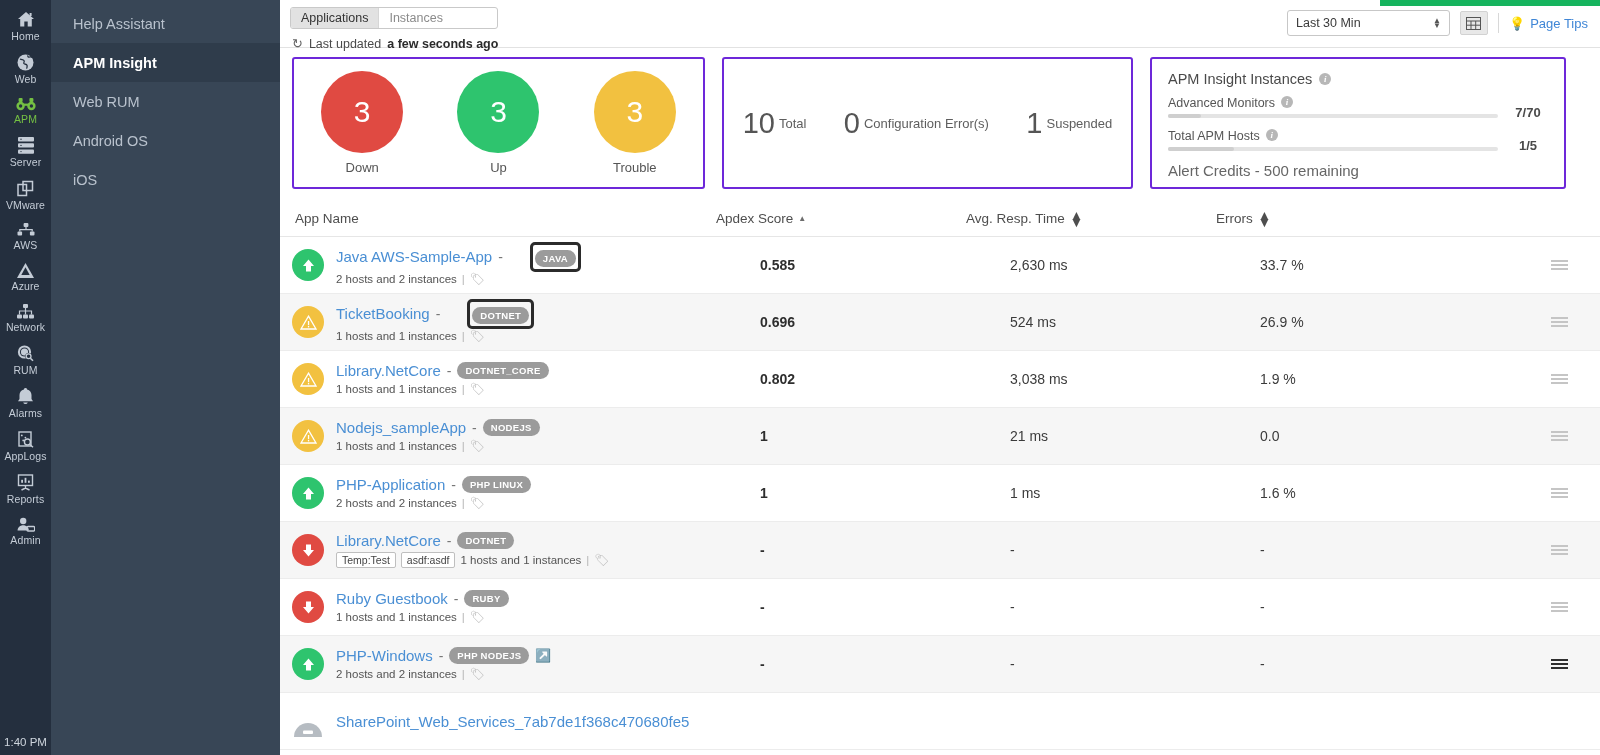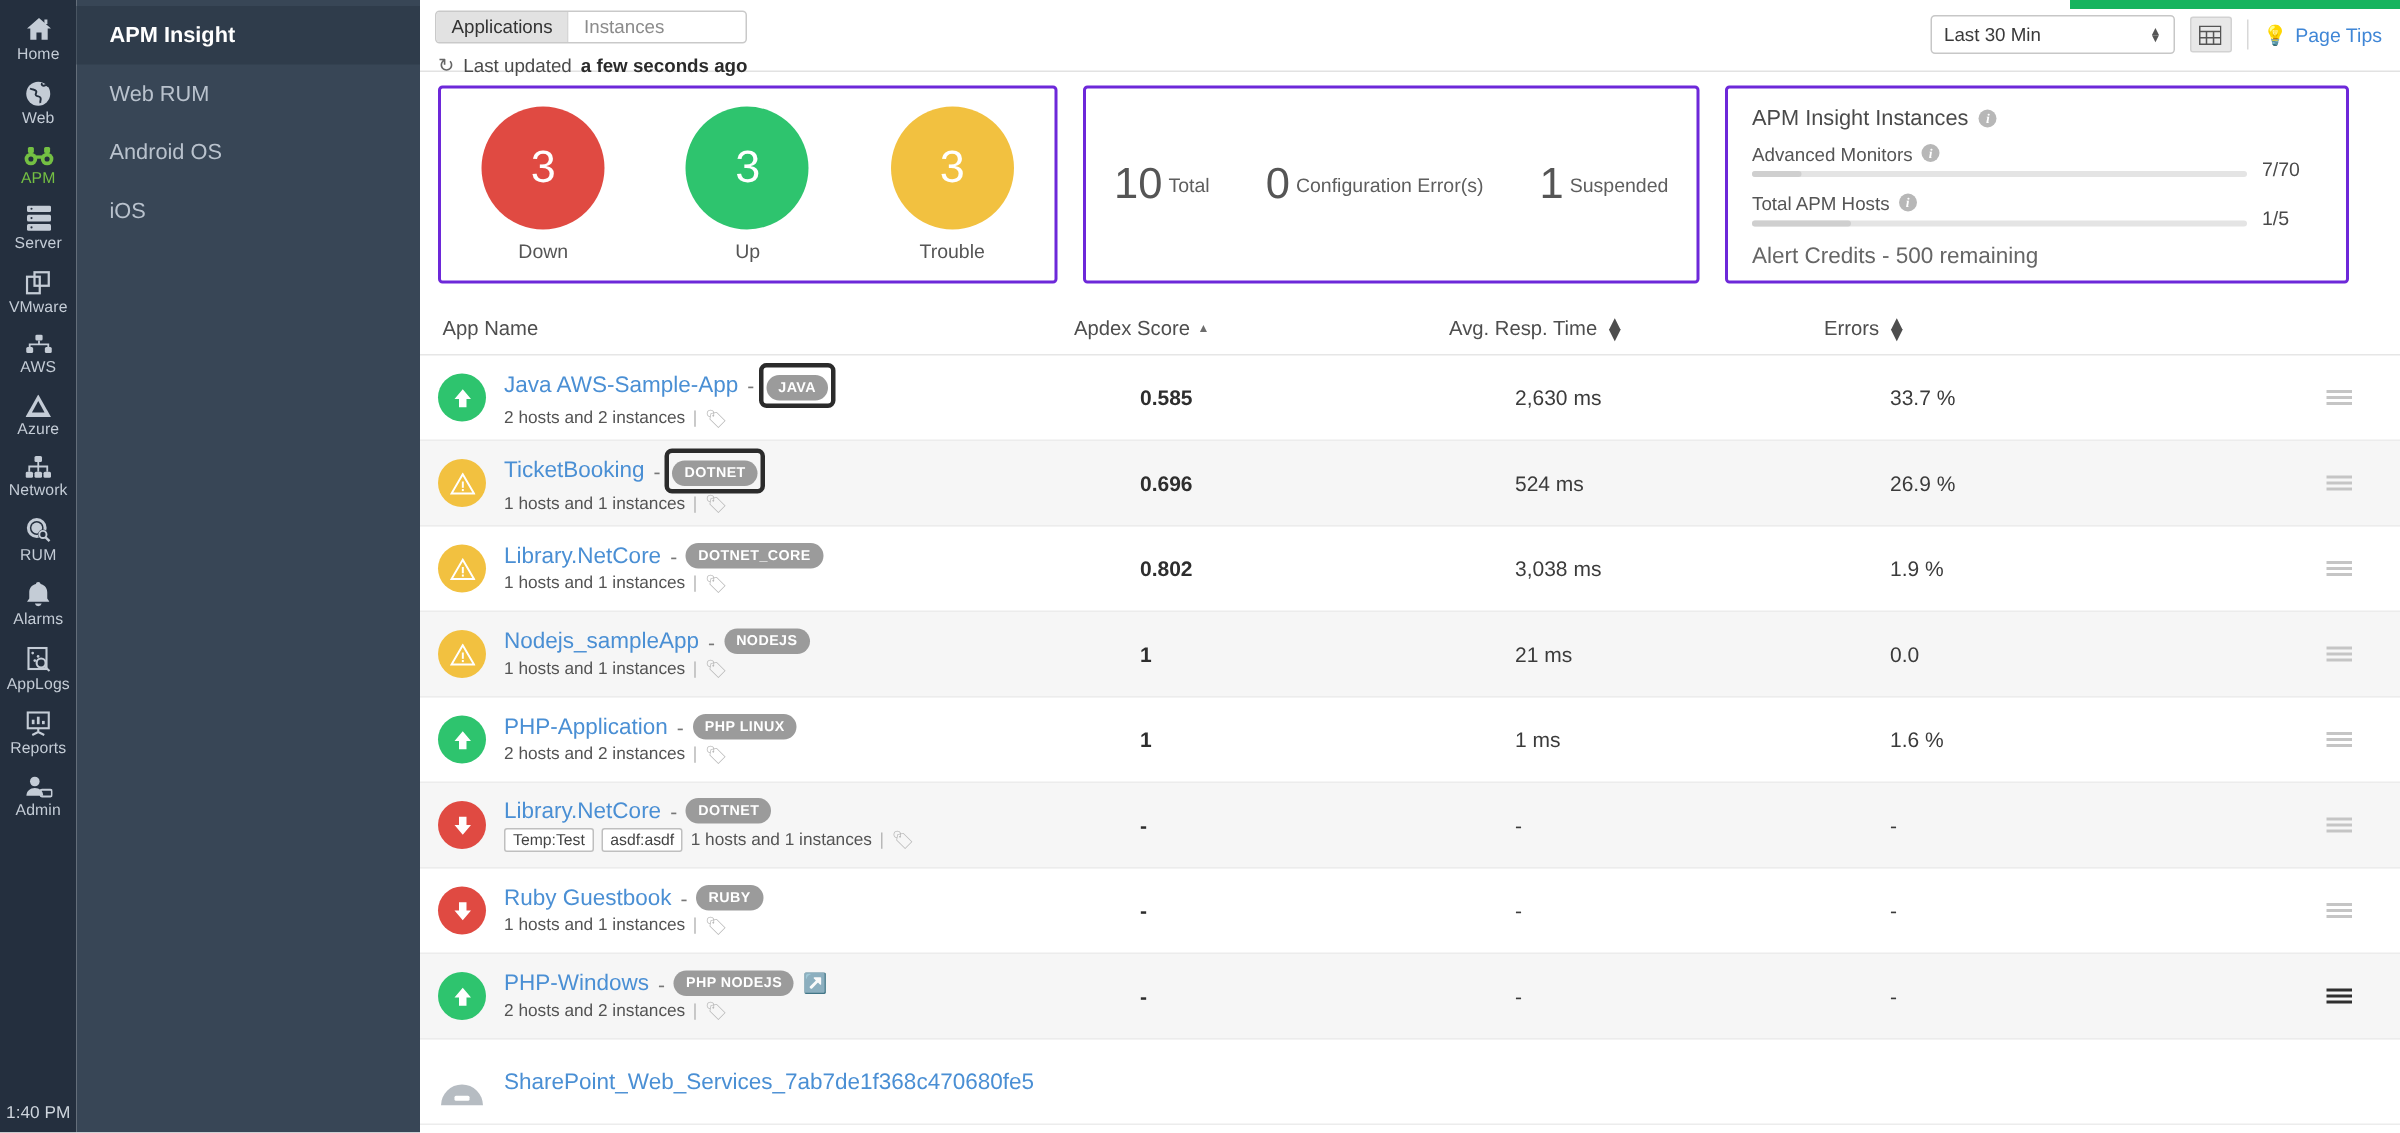--- a/index.html
+++ b/index.html
@@ -109,21 +109,21 @@
   .info-i {
     width:12px; height:12px; border-radius:50%; background:#b7b7b7; color:#fff;
     font-size:9px; display:inline-flex; align-items:center; justify-content:center;
     font-family:"Liberation Serif", serif; font-style: italic; font-weight:bold;
   }
   .meter-row { display:flex; align-items:flex-start; gap:10px; margin-top: 9px; }
   .meter-body { flex:1 1 auto; }
   .meter-label { font-size:12.5px; color:#555; display:flex; gap:6px; }
   .meter-track { height:4px; background:#e4e4e4; border-radius:2px; margin-top:4px; position:relative; }
   .meter-fill { height:4px; background:#cfcfcf; border-radius:2px; }
-  .meter-val { font-size:13px; color:#4a4a4a; width:40px; text-align:left; padding-top:9px; }
+  .meter-val { font-size:13px; color:#4a4a4a; width:40px; text-align:center; padding-top:9px;font-weight:bold; }
   .credits { font-size:15px; color:#666; margin-top: 9px; }
 
   
   .table { margin-top: 12px; }
   .thead {
     display:flex; align-items:center; height:36px;
     border-bottom:1px solid #e6e6e6; padding: 0 12px; color:#4e4e4e; font-size:13.5px;
   }
   .th { display:flex; align-items:center; gap:5px; }
   .col-name { width: 424px; padding-left: 3px; }
@@ -154,21 +154,21 @@
   .ext-icon { color:#7b7b7b; font-size:13px; cursor:pointer; }
 
   .cell-apdex { width:250px; font-size:14px; font-weight:bold; color:#2e2e2e; }
   .cell-resp  { width:250px; font-size:14px; color:#3b3b3b; }
   .cell-err   { width:250px; font-size:14px; color:#3b3b3b; }
   .cell-menu  { flex:1 1 auto; display:flex; justify-content:flex-end; padding-right:20px; }
   .hamb { display:flex; flex-direction:column; gap:2px; cursor:pointer; }
   .hamb span { display:block; width:17px; height:2px; background:#c5c5c5; }
   .hamb.dark span { background:#2f2f2f; }
 
-  .highlight-box { outline: 3px solid #2b2b2b; border-radius:2px; padding:3px 2px; }
+  .highlight-box { outline: 3px solid #2b2b2b; border-radius:2px; padding:3px 2px;margin-left:24px; }
 
   .suspended-ico {
     width:32px; height:32px; flex:0 0 32px; margin-right:12px;
     display:flex; align-items:flex-end; justify-content:center;
   }
 </style>
 </head>
 <body>
 
 <div class="app">
@@ -315,20 +315,21 @@
             <path d="M0.6 13.5c0-3.1 2.5-5.2 5.6-5.2s5.6 2.1 5.6 5.2z"></path>
             <rect x="10" y="9.5" width="7.6" height="4.5" rx="1" fill="none" stroke="currentColor" stroke-width="1.3"></rect>
           </svg>
         </span>
         <span class="rlabel">Admin</span>
       </div>
       <div class="rail-clock">1:40 PM</div>
     </nav>
 
   <nav class="subnav" id="subnav">
+      <div class="subnav-item">Help Assistant</div>
       <div class="subnav-item selected">APM Insight</div>
       <div class="subnav-item">Web RUM</div>
       <div class="subnav-item">Android OS</div>
       <div class="subnav-item">iOS</div>
     </nav>
 
   <div class="main">
 
     <div class="topbar">
       <div class="loadbar"></div>

